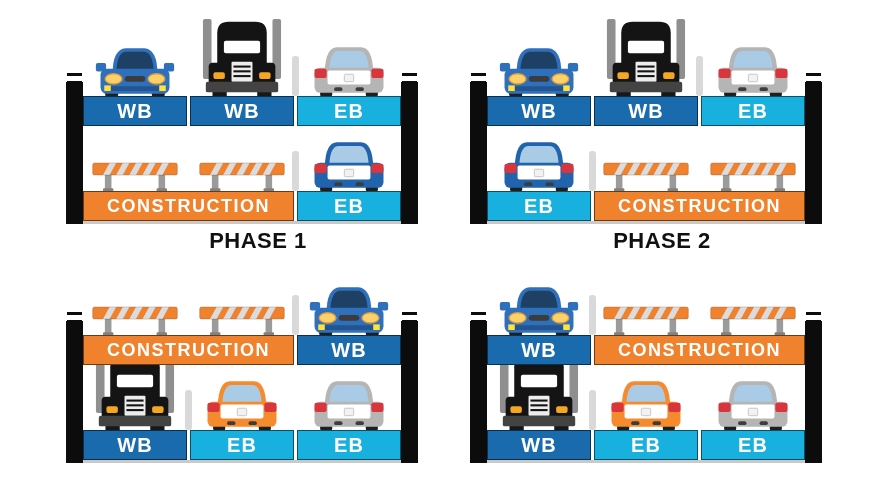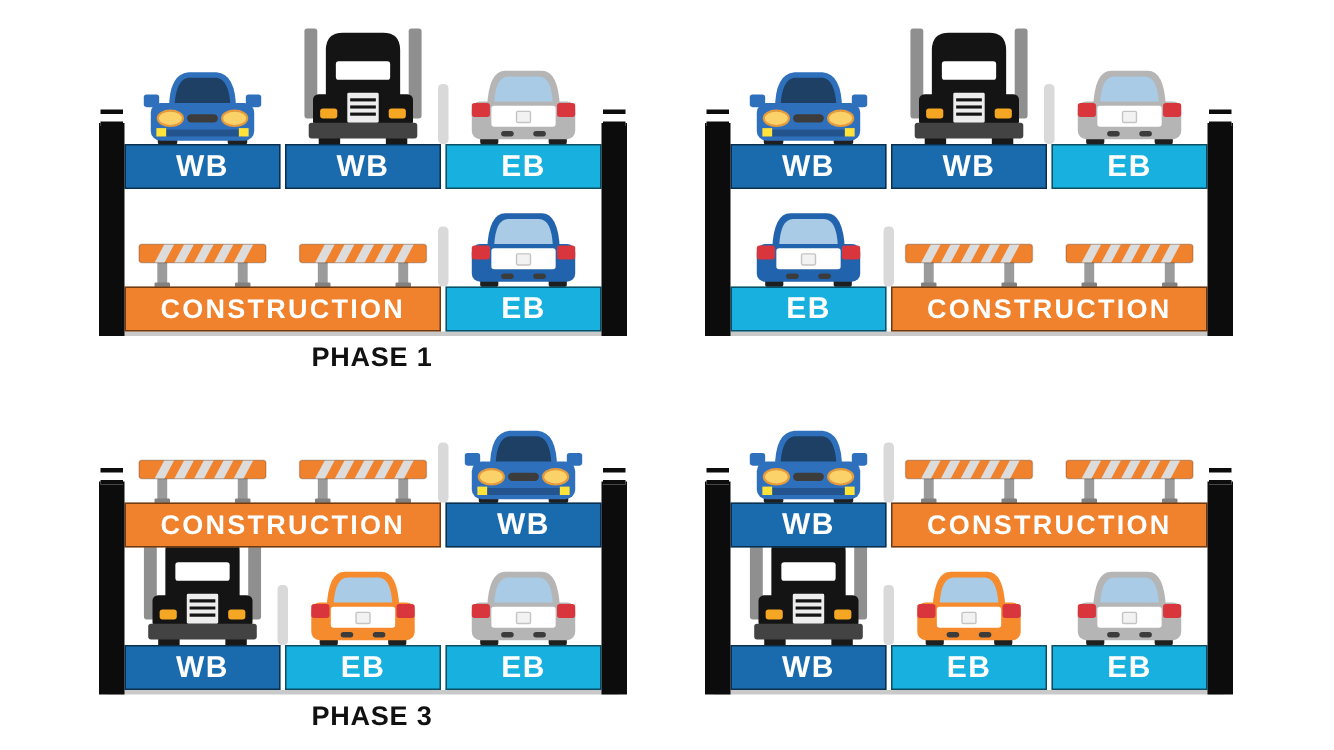--- a/index.html
+++ b/index.html
@@ -7,21 +7,21 @@
   #canvas{position:relative;width:889px;height:500px;background:#ffffff;overflow:hidden;}
   .panel{position:absolute;width:352px;height:236px;}
   .post{position:absolute;width:17px;z-index:3;}
   .postcap{position:absolute;height:11px;background:#ffffff;border-top:3px solid #0c0c0c;border-bottom:3px solid #0c0c0c;box-sizing:border-box;z-index:3;}
   .bar{position:absolute;height:30px;display:flex;align-items:center;justify-content:center;z-index:2;box-sizing:border-box;border:1px solid rgba(0,0,0,0.55);}
   .bar .lane-text{color:#ffffff;font-weight:bold;font-size:20px;letter-spacing:1px;line-height:1;}
   .bar.construction .lane-text{font-size:18px;letter-spacing:1.5px;}
   .veh{position:absolute;z-index:1;line-height:0;}
   .divider{position:absolute;width:7px;height:40px;border-radius:3px;z-index:1;}
   .baseline{position:absolute;height:3px;z-index:0;}
-  .phase-label{position:absolute;left:6px;width:100%;text-align:center;font-weight:bold;font-size:18px;letter-spacing:0.5px;}
+  .phase-label{position:absolute;left:16px;width:100%;text-align:center;font-weight:bold;font-size:22px;letter-spacing:0.5px;}
 </style>
 </head>
 <body>
 
 <div id="canvas" style="background: rgb(255, 255, 255);">
     <div class="panel" style="left: 66px; top: 16px;">
       <div class="post" style="left: 0px; top: 66px; height: 142px; background: rgb(12, 12, 12);"></div>
       <div class="postcap" style="left: 1px; top: 57px; width: 15px;"></div>
       <div class="post" style="left: 335px; top: 66px; height: 142px; background: rgb(12, 12, 12);"></div>
       <div class="postcap" style="left: 336px; top: 57px; width: 15px;"></div>
@@ -227,20 +227,21 @@
       <rect x="69" y="29" width="11" height="4" rx="1" fill="#818181"></rect>
       <rect x="1" y="2" width="90" height="13" rx="2" fill="#f0812d"></rect>
       <polygon points="12,15 19,2 26,2 19,15" fill="#dcdcdc"></polygon>
           <polygon points="26,15 33,2 40,2 33,15" fill="#dcdcdc"></polygon>
           <polygon points="40,15 47,2 54,2 47,15" fill="#dcdcdc"></polygon>
           <polygon points="54,15 61,2 68,2 61,15" fill="#dcdcdc"></polygon>
           <polygon points="68,15 75,2 82,2 75,15" fill="#dcdcdc"></polygon>
       <rect x="1" y="2" width="90" height="13" rx="2" fill="none" stroke="rgba(0,0,0,0.18)"></rect>
     </svg></div>
       <div class="divider" style="left: 119px; top: 135px; background: rgb(217, 217, 217);"></div>
+      <div class="phase-label" style="top: 212px; color: rgb(17, 17, 17);">PHASE 2</div>
     </div>
     <div class="panel" style="left: 66px; top: 255px;">
       <div class="post" style="left: 0px; top: 66px; height: 142px; background: rgb(12, 12, 12);"></div>
       <div class="postcap" style="left: 1px; top: 57px; width: 15px;"></div>
       <div class="post" style="left: 335px; top: 66px; height: 142px; background: rgb(12, 12, 12);"></div>
       <div class="postcap" style="left: 336px; top: 57px; width: 15px;"></div>
       <div class="baseline" style="left: 6px; top: 205px; width: 340px; background: rgb(201, 201, 201);"></div>
       <div class="bar construction" style="left: 17px; top: 80px; width: 211px; background: rgb(240, 129, 45);">
         <span class="lane-text" style="color: rgb(255, 255, 255);">CONSTRUCTION</span>
       </div>
@@ -334,21 +335,20 @@
       <path d="M23 27 Q24 8 33 8 L55 8 Q64 8 65 27 Z" fill="#a9cbe6"></path>
       <rect x="7" y="26" width="74" height="27" rx="6" fill="#b5b5b5"></rect>
       <rect x="21" y="29" width="46" height="15" rx="2" fill="#ffffff"></rect>
       <rect x="7" y="27" width="13" height="10" rx="2" fill="#d8363c"></rect>
       <rect x="68" y="27" width="13" height="10" rx="2" fill="#d8363c"></rect>
       <rect x="39" y="33" width="10" height="8" rx="1" fill="#f2f2f2" stroke="#c4c4c4"></rect>
       <rect x="28" y="47" width="9" height="4" rx="2" fill="#3c3c3c"></rect>
       <rect x="51" y="47" width="9" height="4" rx="2" fill="#3c3c3c"></rect>
     </svg></div>
       <div class="divider" style="left: 119px; top: 135px; background: rgb(217, 217, 217);"></div>
-      <div class="phase-label" style="top: 212px; color: rgb(17, 17, 17);">PHASE 3</div>
     </div>
     <div class="panel" style="left: 470px; top: 255px;">
       <div class="post" style="left: 0px; top: 66px; height: 142px; background: rgb(12, 12, 12);"></div>
       <div class="postcap" style="left: 1px; top: 57px; width: 15px;"></div>
       <div class="post" style="left: 335px; top: 66px; height: 142px; background: rgb(12, 12, 12);"></div>
       <div class="postcap" style="left: 336px; top: 57px; width: 15px;"></div>
       <div class="baseline" style="left: 6px; top: 205px; width: 340px; background: rgb(201, 201, 201);"></div>
       <div class="bar" style="left: 17px; top: 80px; width: 104px; background: rgb(26, 107, 173);">
         <span class="lane-text" style="color: rgb(255, 255, 255);">WB</span>
       </div>

